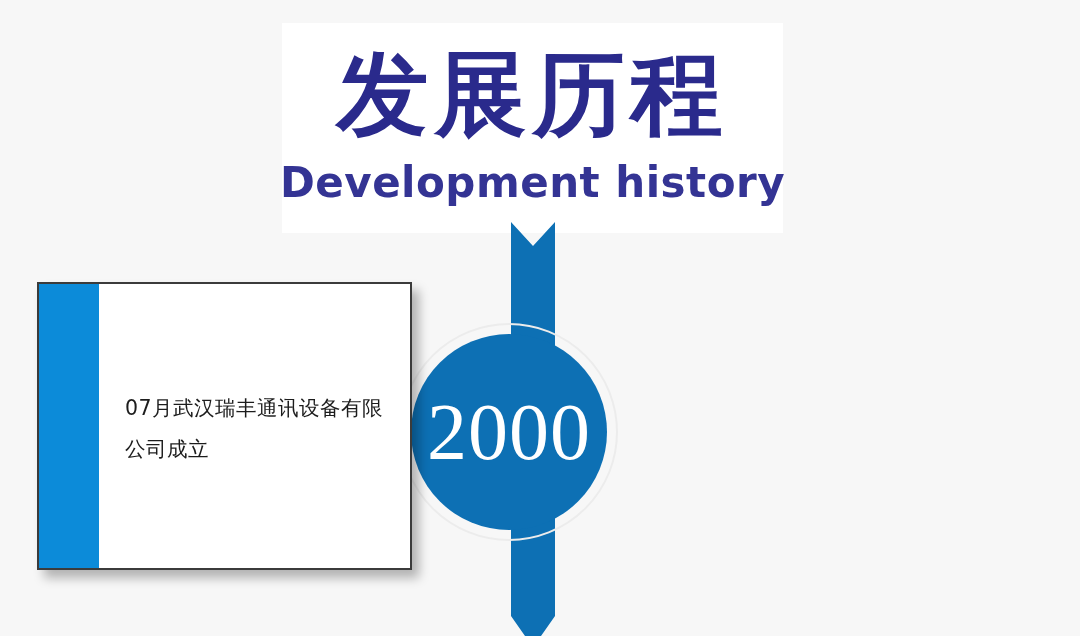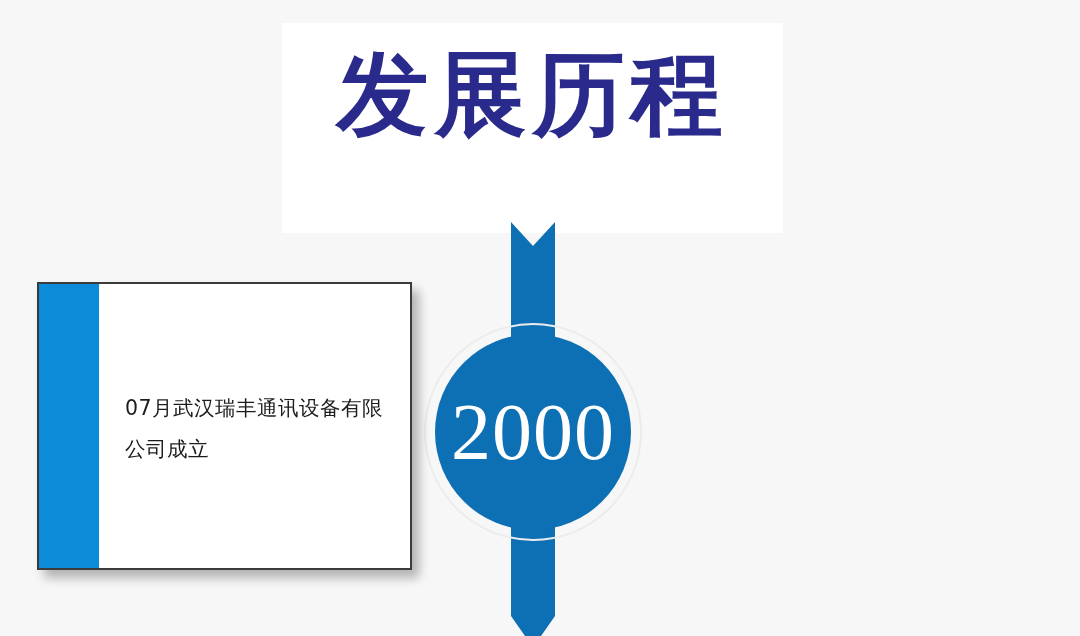--- a/index.html
+++ b/index.html
@@ -47,21 +47,21 @@
   #timeline-stem{
     position:absolute;
     left:489px; top:222px;
     width:88px; height:414px;
   }
   #timeline-stem svg{ display:block; width:88px; height:414px; }
 
   
   #year-node{
     position:absolute;
-    left:424px; top:323px;
+    left:400px; top:323px;
     width:218px; height:218px;
   }
   #year-ring{
     position:absolute;
     left:0; top:0;
     width:218px; height:218px;
     border-radius:50%;
     border:2px solid #ececec;
     background:transparent;
   }
@@ -115,20 +115,21 @@
     letter-spacing:0.5px;
     word-break:break-all;
     margin-top:6px;
   }
 </style>
 </head>
 <body>
 
 <div id="title-block">
   <div id="title-cn">发展历程</div>
+  <div id="title-en">Development history</div>
 </div>
 
 <div id="timeline-stem">
   <svg viewBox="0 0 88 414" xmlns="http://www.w3.org/2000/svg" aria-hidden="true">
 
     <path d="M 22 0 L 44 24 L 66 0 L 66 394 L 52 414 L 36 414 L 22 394 Z" fill="#0d70b4"></path>
   </svg>
 </div>
 
 <div id="year-node">

